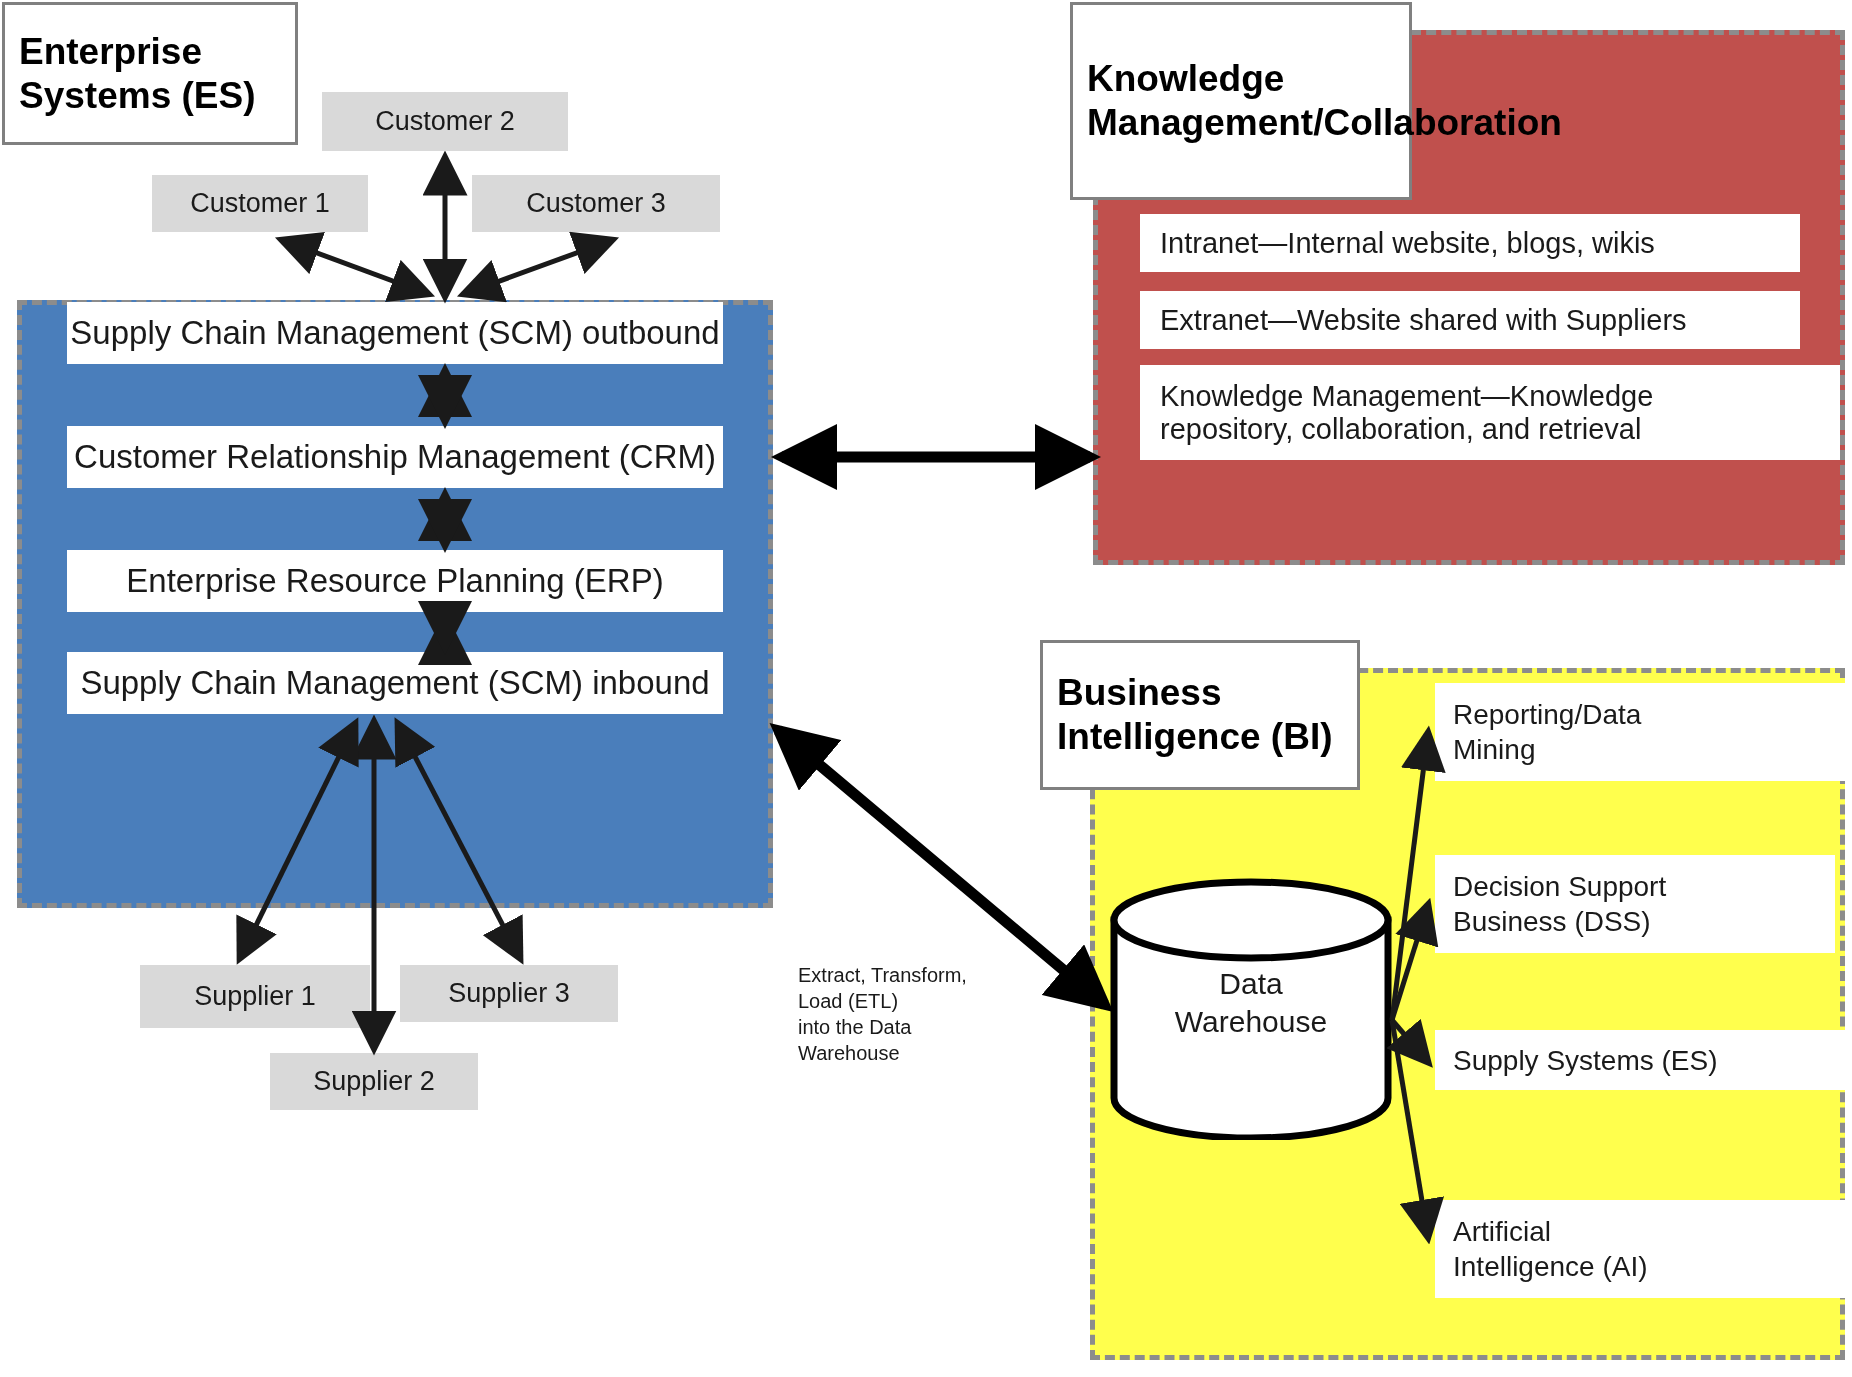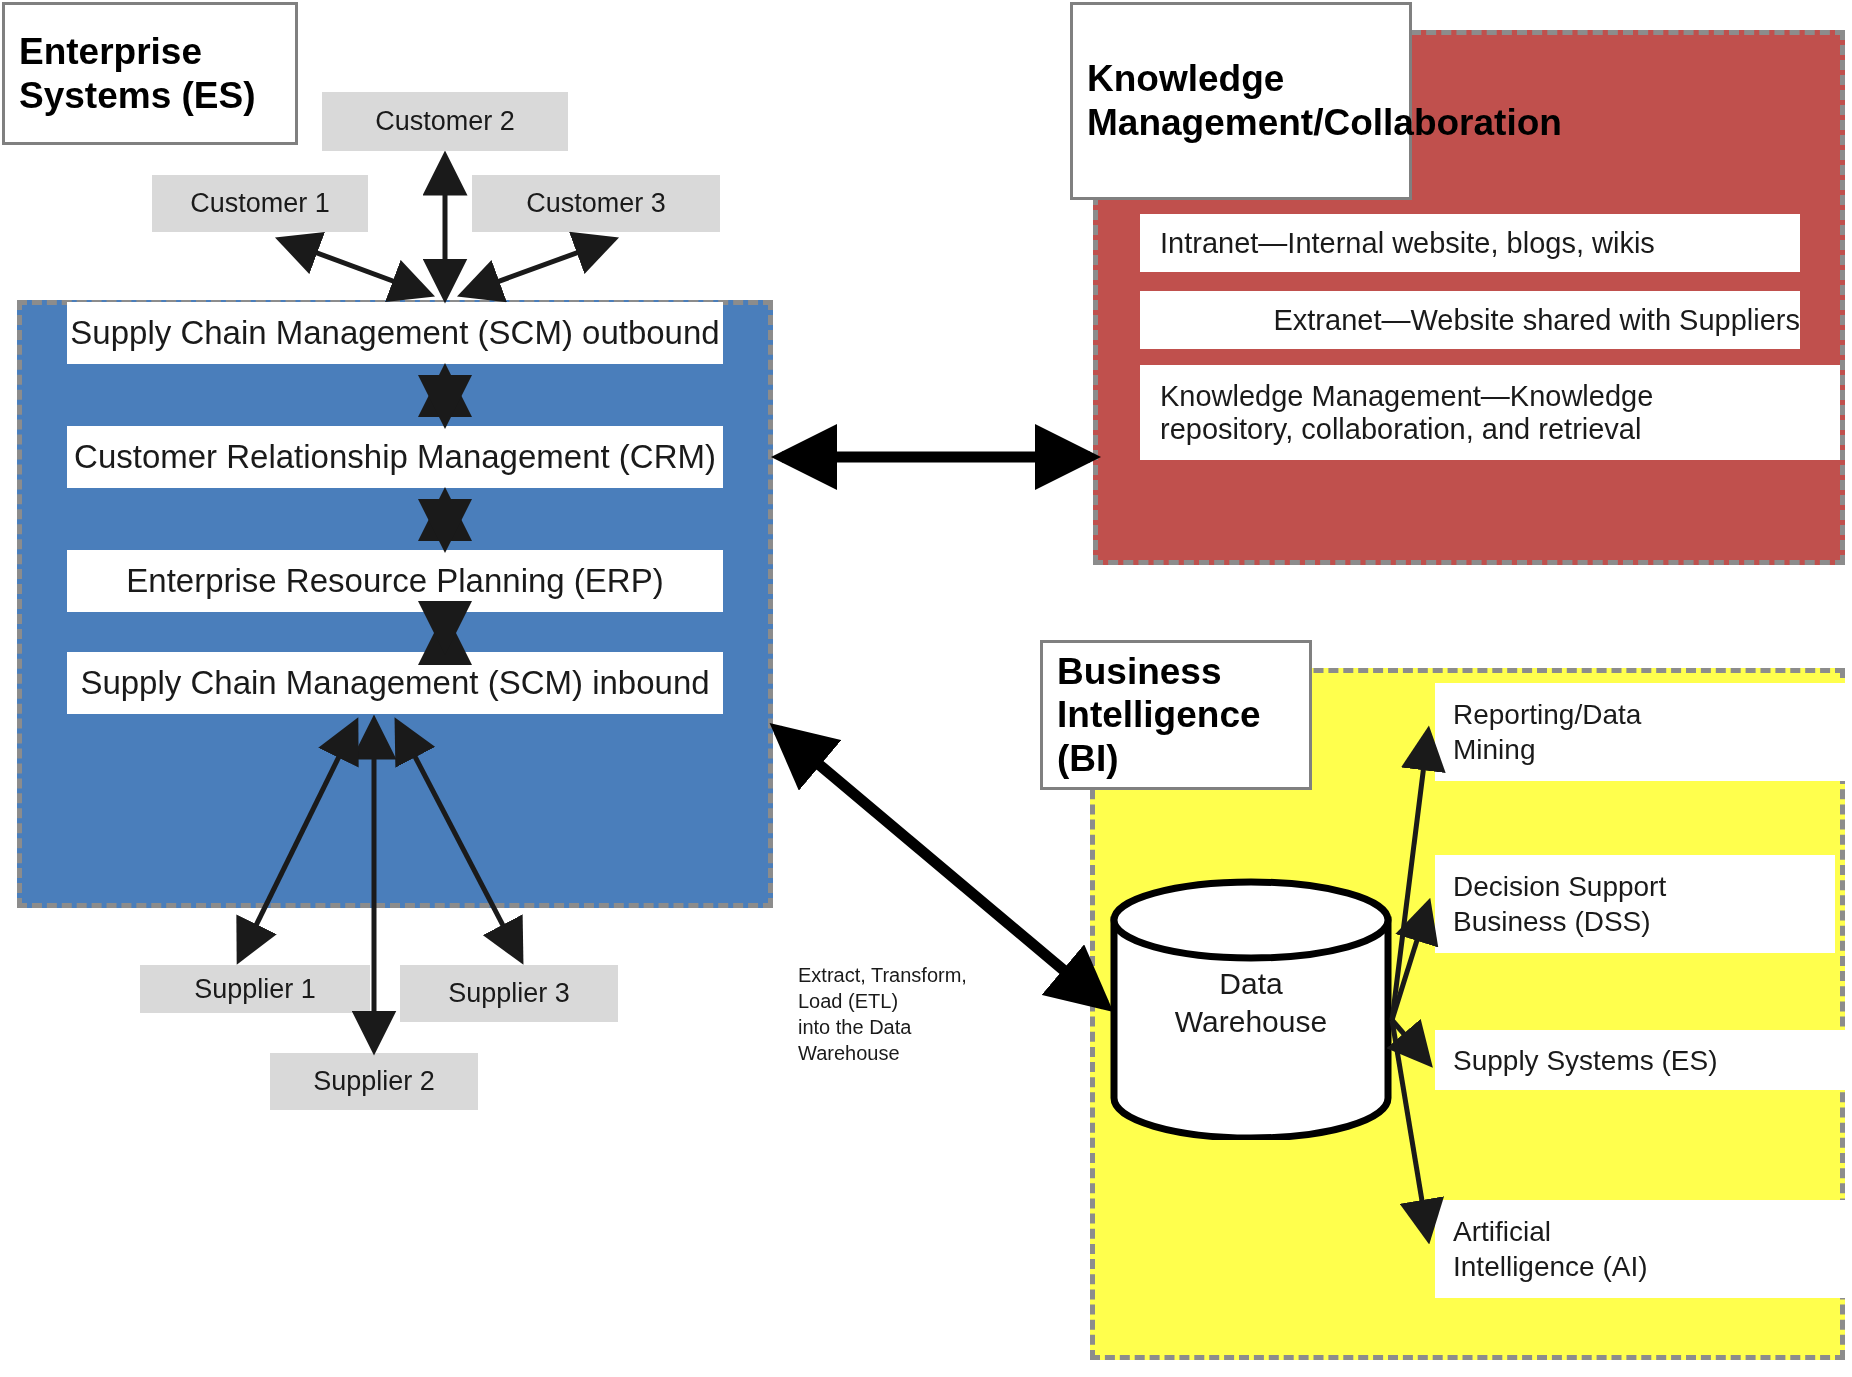--- a/index.html
+++ b/index.html
@@ -11,21 +11,21 @@
   .panel-km{left:1093px;top:30px;width:752px;height:535px;background:#c0504d;}
   .panel-bi{left:1090px;top:668px;width:755px;height:692px;background:#ffff4d;}
 
   .title-box{position:absolute;background:#ffffff;border:3px solid #808080;box-sizing:border-box;
              display:flex;align-items:center;padding:6px 14px;z-index:40;}
   .title-box span{font-weight:bold;color:#000000;line-height:1.18;display:block;}
   .title-es{left:2px;top:2px;width:296px;height:143px;}
   .title-es span{font-size:37px;}
   .title-km{left:1070px;top:2px;width:342px;height:198px;}
   .title-km span{font-size:37px;}
-  .title-bi{left:1040px;top:640px;width:272px;height:150px;}
+  .title-bi{left:1040px;top:640px;width:320px;height:150px;}
   .title-bi span{font-size:37px;}
 
   .gray-box{position:absolute;background:#d9d9d9;display:flex;align-items:center;
             justify-content:center;color:#1a1a1a;font-size:27px;box-sizing:border-box;z-index:20;}
 
   .white-row{position:absolute;background:#ffffff;display:flex;align-items:center;
              color:#1a1a1a;box-sizing:border-box;z-index:25;}
   .es-row{justify-content:center;font-size:33px;left:67px;width:656px;height:62px;}
   .km-row{justify-content:flex-start;padding-left:20px;font-size:29px;left:1140px;width:660px;}
   .bi-row{justify-content:flex-start;padding-left:18px;font-size:28px;line-height:1.25;}
@@ -68,34 +68,34 @@
   <div class="white-row es-row" style="top:426px;">
     <span>Customer Relationship Management (CRM)</span>
   </div>
   <div class="white-row es-row" style="top:550px;justify-content:center;">
     <span>Enterprise Resource Planning (ERP)</span>
   </div>
   <div class="white-row es-row" style="top:652px;">
     <span>Supply Chain Management (SCM) inbound</span>
   </div>
 
-  <div class="gray-box" style="left:140px;top:965px;width:230px;height:48px;">
+  <div class="gray-box" style="left:140px;top:965px;width:230px;height:63px;">
     <span>Supplier 1</span>
   </div>
   <div class="gray-box" style="left:400px;top:965px;width:218px;height:57px;">
     <span>Supplier 3</span>
   </div>
   <div class="gray-box" style="left:270px;top:1053px;width:208px;height:57px;">
     <span>Supplier 2</span>
   </div>
 
   <div class="white-row km-row" style="top:214px;height:58px;">
     <span>Intranet—Internal website, blogs, wikis</span>
   </div>
-  <div class="white-row km-row" style="top:291px;height:58px;justify-content:flex-end;">
+  <div class="white-row km-row" style="top:291px;height:58px;">
     <span>Extranet—Website shared with Suppliers</span>
   </div>
   <div class="white-row km-row" style="top:365px;height:95px;left:1140px;width:700px;">
     <div>
       <span style="display:block;">Knowledge Management—Knowledge</span>
       <span style="display:block;">repository, collaboration, and retrieval</span>
     </div>
   </div>
 
   <div class="white-row bi-row" style="left:1435px;top:683px;width:410px;height:98px;">

